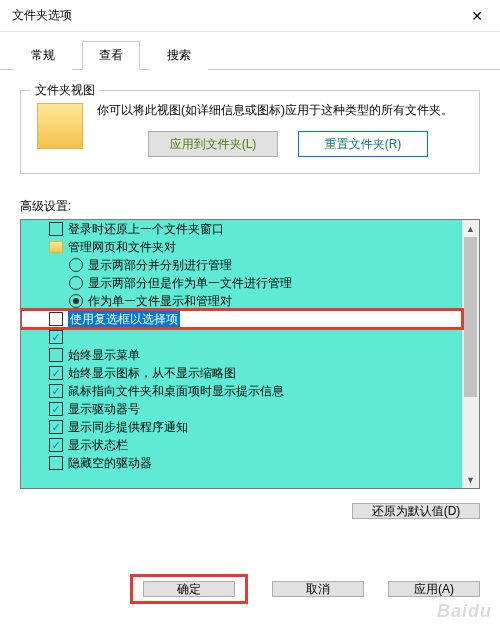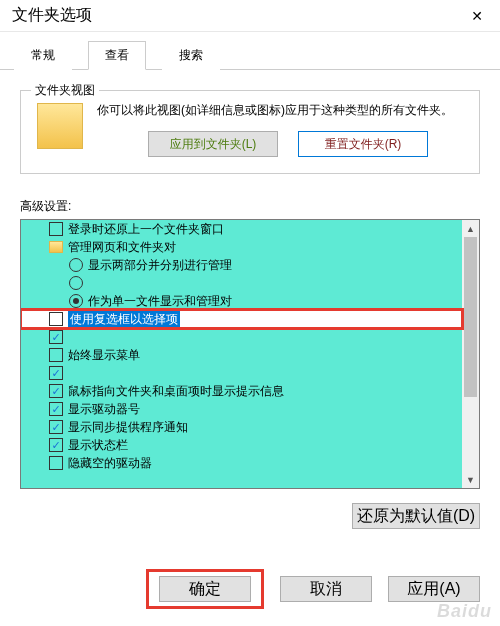--- a/index.html
+++ b/index.html
@@ -13,31 +13,31 @@
     overflow: hidden;
     position: relative;
   }
   .titlebar {
     height: 32px;
     display: flex;
     align-items: center;
     padding: 0 0 0 12px;
     border-bottom: 1px solid #e8e8e8;
   }
-  .titlebar .title { flex: 1; font-size: 16px; }
+  .titlebar .title { flex: 1; font-size: 12px; }
   .titlebar .close {
     width: 46px; height: 32px;
     display: flex; align-items: center; justify-content: center;
     font-size: 14px;
   }
   .tabs {
     display: flex;
     padding: 8px 0 0 14px;
     border-bottom: 1px solid #ccc;
-    gap: 16px;
+    gap: 10px;
   }
   .tab {
     padding: 5px 16px 5px 16px;
     border: 1px solid transparent;
     border-bottom: none;
     position: relative;
     top: 1px;
     background: #fff;
     cursor: default;
   }
@@ -72,21 +72,21 @@
   .btn {
     min-width: 130px;
     height: 26px;
     border: 1px solid #adadad;
     background: #e1e1e1;
     display: flex; align-items: center; justify-content: center;
     font-size: 12px;
     cursor: default;
   }
   .btn.disabled { color: #4d7c0f; }
-  .btn.blue { border: 1px solid #0078d7; background: #fff; color: #7f1d1d; }
+  .btn.blue { border: 1px solid #0078d7; background: #fff; color: #0f766e; }
   .section-label { margin: 24px 0 4px 0; }
   .adv {
     border: 1px solid #7a7a7a;
     height: 270px;
     overflow: hidden;
     background: #5eead4;
     position: relative;
   }
   .adv-inner { position: absolute; left: 0; right: 17px; top: 0; }
   .adv-row {
@@ -127,35 +127,35 @@
   .scrollbar {
     position: absolute; right: 0; top: 0; bottom: 0; width: 17px;
     background: #f0f0f0;
     display: flex; flex-direction: column;
   }
   .scrollbar .arrow { height: 17px; display:flex; align-items:center; justify-content:center; font-size:9px; color:#555; }
   .scrollbar .track { flex:1; position:relative; }
   .scrollbar .thumb { position:absolute; left:2px; right:2px; top:0; height:160px; background:#c2c2c2; }
   .restore-row { display:flex; justify-content:flex-end; margin: 14px 0 0 0; }
   .btn2 {
-    min-width: 92px; height: 26px;
+    min-width: 92px; height: 16px;
     border: 1px solid #adadad;
     background: #e1e1e1;
     display:flex; align-items:center; justify-content:center;
-    font-size: 16px;
+    font-size: 12px;
   }
   .btn2.wide { min-width: 128px; }
   .bottom-bar {
     position: absolute;
     left: 0; right: 0; bottom: 0;
     height: 58px;
     display: flex;
     align-items: center;
     justify-content: flex-end;
-    gap: 16px;
+    gap: 24px;
     padding: 0 20px 16px 20px;
   }
   .ok-highlight {
     border: 3px solid #e53a2f;
     padding: 4px 10px;
     display: inline-flex;
   }
   .watermark {
     position:absolute; right:8px; bottom:4px;
     color: rgba(0,0,0,0.14);
@@ -207,38 +207,40 @@
         <div class="adv-row">
           <span class="folder-mini"></span>
           <span class="txt">管理网页和文件夹对</span>
         </div>
         <div class="adv-row indent1">
           <span class="ctrl radio"></span>
           <span class="txt">显示两部分并分别进行管理</span>
         </div>
         <div class="adv-row indent1">
           <span class="ctrl radio"></span>
+          <span class="txt">显示两部分但是作为单一文件进行管理</span>
         </div>
         <div class="adv-row indent1">
           <span class="ctrl radio sel"></span>
           <span class="txt">作为单一文件显示和管理对</span>
         </div>
         <div class="adv-row highlight-row sel-row">
           <span class="ctrl check"></span>
           <span class="txt">使用复选框以选择项</span>
         </div>
         <div class="adv-row">
           <span class="ctrl check sel">✓</span>
         </div>
         <div class="adv-row">
           <span class="ctrl check"></span>
           <span class="txt">始终显示菜单</span>
         </div>
         <div class="adv-row">
           <span class="ctrl check sel">✓</span>
+          <span class="txt">始终显示图标，从不显示缩略图</span>
         </div>
         <div class="adv-row">
           <span class="ctrl check sel">✓</span>
           <span class="txt">鼠标指向文件夹和桌面项时显示提示信息</span>
         </div>
         <div class="adv-row">
           <span class="ctrl check sel">✓</span>
           <span class="txt">显示驱动器号</span>
         </div>
         <div class="adv-row">

